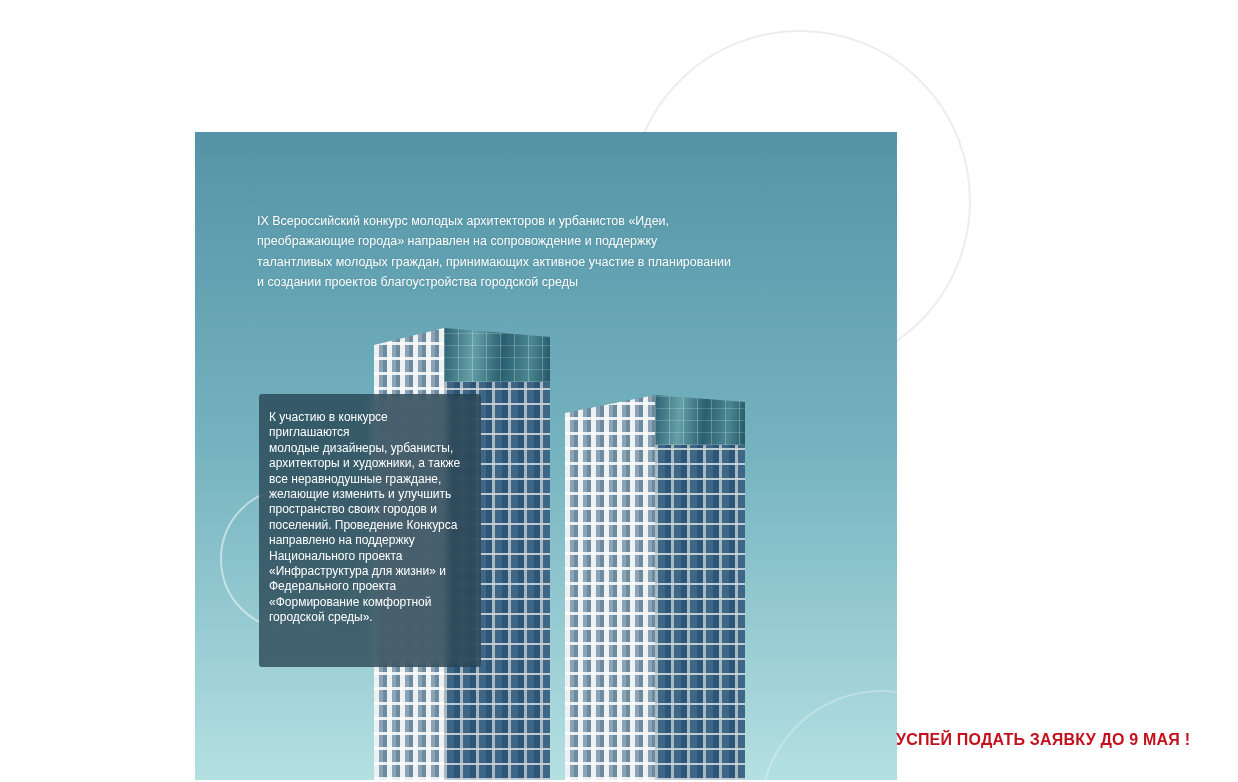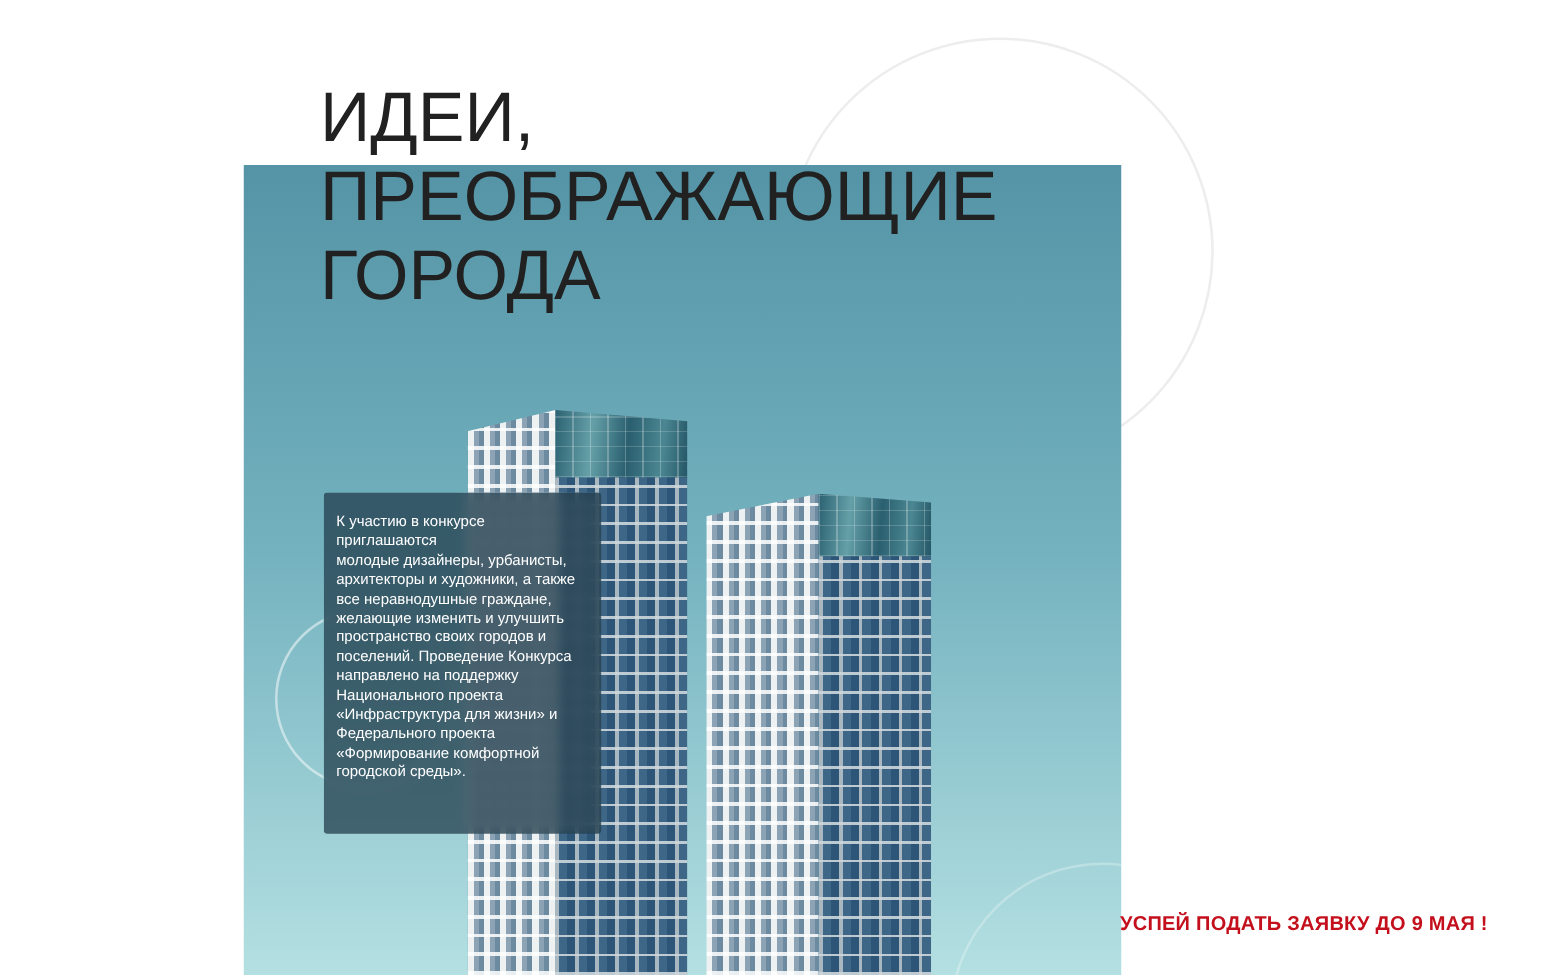--- a/index.html
+++ b/index.html
@@ -113,26 +113,25 @@
     <div class="tower tower-right">
       <div class="face face-light"></div>
       <div class="face face-dark">
         <div class="crown"></div>
       </div>
     </div>
     <div class="small-circle"></div>
     <div class="corner-circle"></div>
   </section>
 
-  <h1 class="title">
-    <div>ИДЕИ,</div>
-    <div>ПРЕОБРАЖАЮЩИЕ</div>
-    <div>ГОРОДА</div>
-  </h1>
 
+  <p class="intro">IX Всероссийский конкурс молодых архитекторов и урбанистов «Идеи,
+преображающие города» направлен на сопровождение и поддержку
+талантливых молодых граждан, принимающих активное участие в планировании
+и создании проектов благоустройства городской среды</p>
 
   <div class="info-box">
     <p>К участию в конкурсе приглашаются
 молодые дизайнеры, урбанисты,
 архитекторы и художники, а также
 все неравнодушные граждане,
 желающие изменить и улучшить
 пространство своих городов и
 поселений. Проведение Конкурса
 направлено на поддержку

